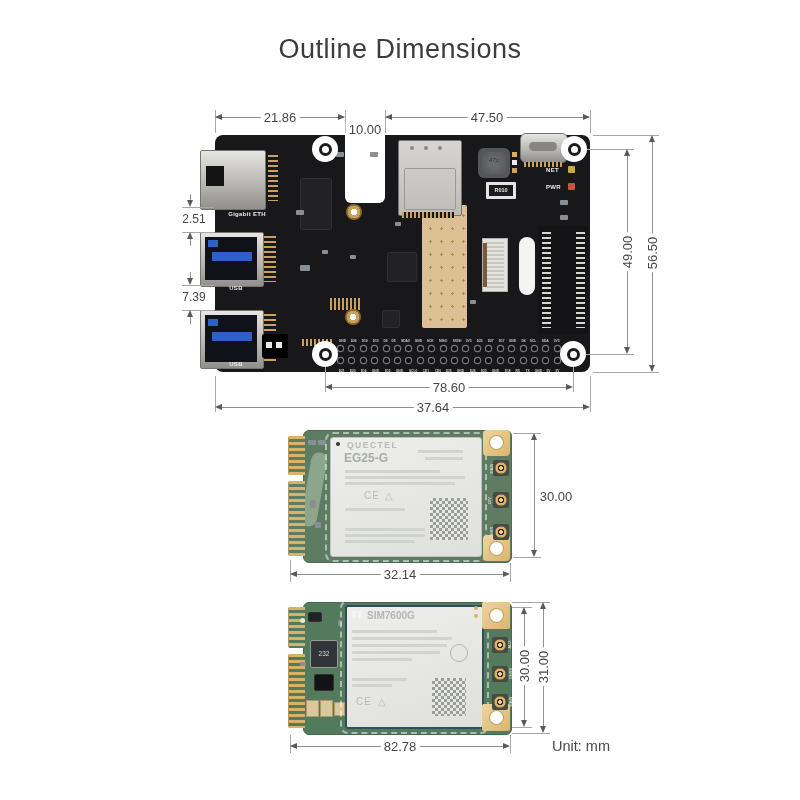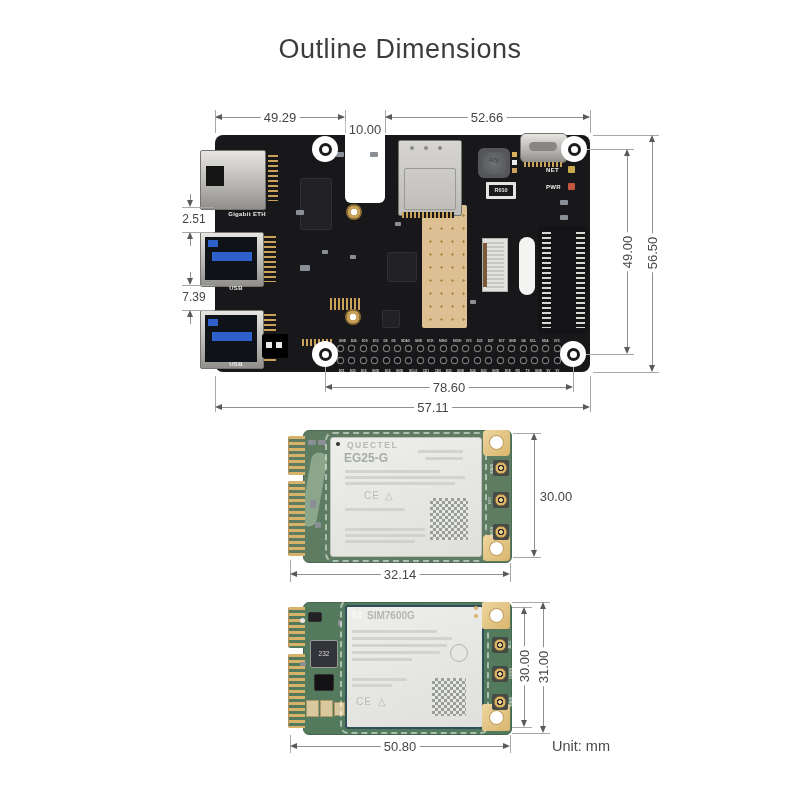--- a/index.html
+++ b/index.html
@@ -240,25 +240,25 @@
       <span class="gpio-lb">5V</span>
     </div>
 
   <div class="vl ext" style="left:215px;top:110px;height:23px;"></div>
   <div class="vl ext" style="left:345px;top:110px;height:23px;"></div>
   <div class="vl ext" style="left:385px;top:110px;height:23px;"></div>
   <div class="vl ext" style="left:590px;top:110px;height:23px;"></div>
   <div class="hl" style="left:216px;top:117px;width:128px;"></div>
   <div class="ar l" style="left:215px;top:114px;"></div>
   <div class="ar r" style="left:338px;top:114px;"></div>
-  <div class="dim" style="left:280px;top:117px;">49.29</div>
+  <div class="dim" style="left:280px;top:117px;">21.86</div>
   <div class="hl" style="left:386px;top:117px;width:203px;"></div>
   <div class="ar l" style="left:385px;top:114px;"></div>
   <div class="ar r" style="left:583px;top:114px;"></div>
-  <div class="dim" style="left:487px;top:117px;">52.66</div>
+  <div class="dim" style="left:487px;top:117px;">47.50</div>
   <div class="dim" style="left:365px;top:129px;">10.00</div>
 
   <div class="hl ext" style="left:182px;top:207px;width:32px;"></div>
   <div class="hl ext" style="left:182px;top:232px;width:32px;"></div>
   <div class="vl" style="left:190px;top:194px;height:7px;"></div>
   <div class="ar d" style="left:187px;top:200px;"></div>
   <div class="ar u" style="left:187px;top:232px;"></div>
   <div class="vl" style="left:190px;top:239px;height:7px;"></div>
   <div class="dim sm" style="left:194px;top:219px;">2.51</div>
   <div class="hl ext" style="left:182px;top:285px;width:32px;"></div>
@@ -286,21 +286,21 @@
   <div class="vl ext" style="left:573px;top:362px;height:30px;"></div>
   <div class="hl" style="left:327px;top:387px;width:244px;"></div>
   <div class="ar l" style="left:325px;top:384px;"></div>
   <div class="ar r" style="left:566px;top:384px;"></div>
   <div class="dim" style="left:449px;top:387px;">78.60</div>
   <div class="vl ext" style="left:215px;top:376px;height:36px;"></div>
   <div class="vl ext" style="left:590px;top:376px;height:36px;"></div>
   <div class="hl" style="left:217px;top:407px;width:371px;"></div>
   <div class="ar l" style="left:215px;top:404px;"></div>
   <div class="ar r" style="left:583px;top:404px;"></div>
-  <div class="dim" style="left:433px;top:407px;">57.11</div>
+  <div class="dim" style="left:433px;top:407px;">37.64</div>
 
   <div class="pcb-e" style="left:303px;top:430px;width:207px;height:131px;"></div>
   <div class="abs" style="left:306px;top:452px;width:16px;height:75px;background:rgba(195,218,190,.45);border-radius:8px;transform:rotate(10deg);"></div>
   <div class="fing-e" style="left:288px;top:436px;width:16px;height:39px;"></div>
   <div class="fing-e" style="left:288px;top:481px;width:16px;height:75px;"></div>
   <div class="smd" style="left:308px;top:440px;width:8px;height:5px;"></div>
   <div class="smd" style="left:318px;top:440px;width:8px;height:5px;"></div>
   <div class="smd" style="left:310px;top:500px;width:6px;height:8px;"></div>
   <div class="smd" style="left:315px;top:522px;width:6px;height:6px;"></div>
   <div class="shield" style="left:330px;top:437px;width:150px;height:118px;"></div>
@@ -399,21 +399,21 @@
     </div>
   <div class="ant" style="left:505px;top:642px;">AUX</div>
   <div class="ant" style="left:505px;top:671px;">GNSS</div>
   <div class="ant" style="left:505px;top:699px;">MAIN</div>
 
   <div class="vl ext" style="left:290px;top:735px;height:18px;"></div>
   <div class="vl ext" style="left:510px;top:735px;height:18px;"></div>
   <div class="hl" style="left:292px;top:746px;width:216px;"></div>
   <div class="ar l" style="left:290px;top:743px;"></div>
   <div class="ar r" style="left:503px;top:743px;"></div>
-  <div class="dim" style="left:400px;top:746px;">50.80</div>
+  <div class="dim" style="left:400px;top:746px;">82.78</div>
   <div class="hl ext" style="left:512px;top:607px;width:20px;"></div>
   <div class="hl ext" style="left:512px;top:727px;width:20px;"></div>
   <div class="vl" style="left:524px;top:610px;height:114px;"></div>
   <div class="ar u" style="left:521px;top:607px;"></div>
   <div class="ar d" style="left:521px;top:720px;"></div>
   <div class="dim rot" style="left:524px;top:666px;">30.00</div>
   <div class="hl ext" style="left:512px;top:602px;width:38px;"></div>
   <div class="hl ext" style="left:512px;top:733px;width:38px;"></div>
   <div class="vl" style="left:543px;top:605px;height:125px;"></div>
   <div class="ar u" style="left:540px;top:602px;"></div>

